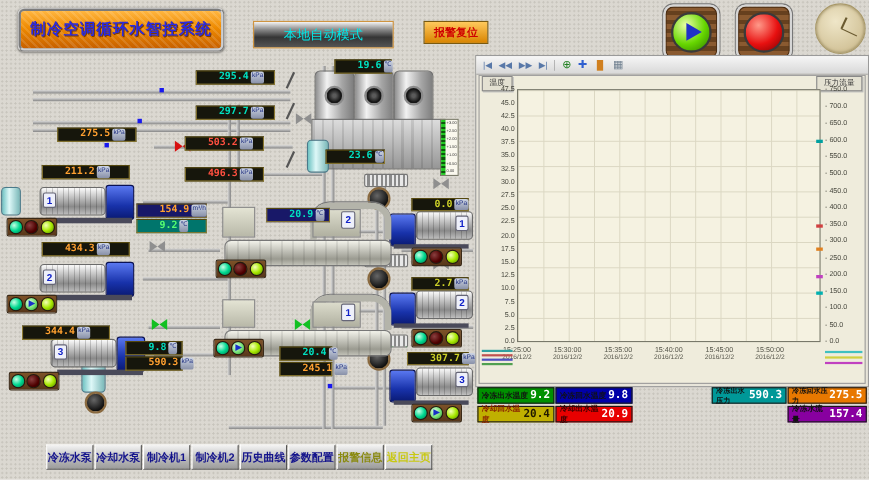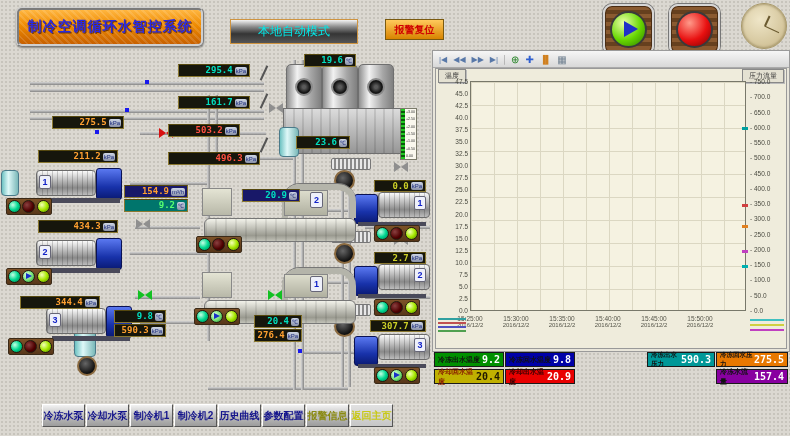--- a/index.html
+++ b/index.html
@@ -33,22 +33,22 @@
   .clock{left:741px;top:3px;width:44px;height:44px;border-radius:50%;
     background:radial-gradient(circle at 40% 35%,#efe6c8,#d3c49a 70%,#b8a878);
     border:1px solid #a89868;box-shadow:inset 0 0 3px #8a7a50}
   .hand{position:absolute;left:50%;bottom:50%;transform-origin:50% 100%;background:#6a5a30}
   
   .pipe-h{position:absolute;height:3px;background:linear-gradient(180deg,#d6d6d6,#868686)}
   .pipe-v{position:absolute;width:3px;background:linear-gradient(90deg,#d6d6d6,#868686)}
   .pbreak{position:absolute;width:16px;height:2px;background:#555;transform:rotate(-65deg)}
   .marker{position:absolute;width:4px;height:4px;background:#1818ee}
   
-  .disp{position:absolute;display:flex;align-items:center;gap:2px;height:13px;
-    background:#16160c;border:1px solid #8a7830;border-top-color:#55480f;padding:0 2px;box-sizing:border-box}
+  .disp{position:absolute;display:flex;gap:2px;height:13px;
+    background:#16160c;border:1px solid #8a7830;border-top-color:#55480f;padding:0 20px;box-sizing:border-box}
   .dv{flex:1;text-align:right;font-size:9px;font-weight:bold;font-family:"DejaVu Sans Mono",monospace;line-height:11px}
   .du{font-size:6px;line-height:8px;padding:0 1px;border-radius:2px;color:#203080;
     background:linear-gradient(180deg,#ccd4e4,#8890a8)}
   .c-or{color:#ffa030}.c-teal{color:#00e0c0}.c-red{color:#ff5040}.c-grn{color:#55ff70}.c-yel{color:#cdd128}
   .stack{position:absolute;display:flex;flex-direction:column;gap:1px}
   .stack .disp{position:relative;width:100%}
   .disp.navy{background:#181868}.disp.tealbg{background:#00756c}
   
   .tlight{position:absolute;width:44px;height:15px;border-radius:2px;border:1px solid #3a2a18;
     background:linear-gradient(180deg,#7d5228,#573619);display:flex;align-items:center;justify-content:space-around}
@@ -341,28 +341,28 @@
   <div class="disp" style="left:296px;top:136px;width:54px">
     <span class="dv c-teal">23.6</span>
       <span class="du">℃</span>
     </div>
 
   <div class="disp" style="left:178px;top:64px;width:72px">
     <span class="dv c-teal">295.4</span>
       <span class="du">kPa</span>
     </div>
   <div class="disp" style="left:178px;top:96px;width:72px">
-    <span class="dv c-teal">161.7</span>
+    <span class="dv c-teal">297.7</span>
       <span class="du">kPa</span>
     </div>
   <div class="disp" style="left:168px;top:124px;width:72px">
     <span class="dv c-red">503.2</span>
       <span class="du">kPa</span>
     </div>
-  <div class="disp" style="left:168px;top:152px;width:92px">
+  <div class="disp" style="left:168px;top:152px;width:72px">
     <span class="dv c-red">496.3</span>
       <span class="du">kPa</span>
     </div>
   <div class="disp" style="left:52px;top:116px;width:72px">
     <span class="dv c-or">275.5</span>
       <span class="du">kPa</span>
     </div>
 
   <div class="disp" style="left:38px;top:150px;width:80px">
     <span class="dv c-or">211.2</span>
@@ -413,21 +413,21 @@
       <span class="dv c-or">590.3</span>
         <span class="du">kPa</span>
       </div>
   </div>
   <div class="stack" style="left:254px;top:315px;width:48px">
     <div class="disp">
       <span class="dv c-teal">20.4</span>
         <span class="du">℃</span>
       </div>
     <div class="disp">
-      <span class="dv c-or">276.4</span>
+      <span class="dv c-or">245.1</span>
         <span class="du">kPa</span>
       </div>
   </div>
 
   <div class="abs chart-panel">
     <div class="ctoolbar">
       <span class="tico">|◀</span>
       <span class="tico">◀◀</span>
       <span class="tico">▶▶</span>
       <span class="tico">▶|</span>

